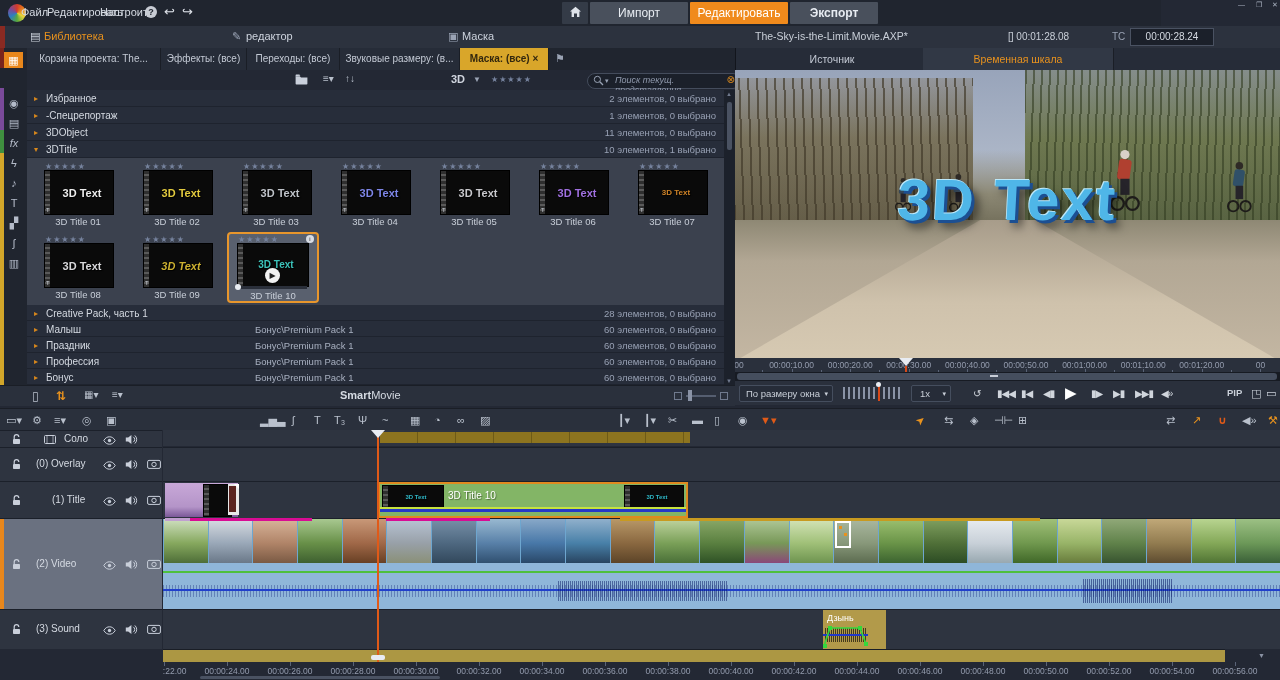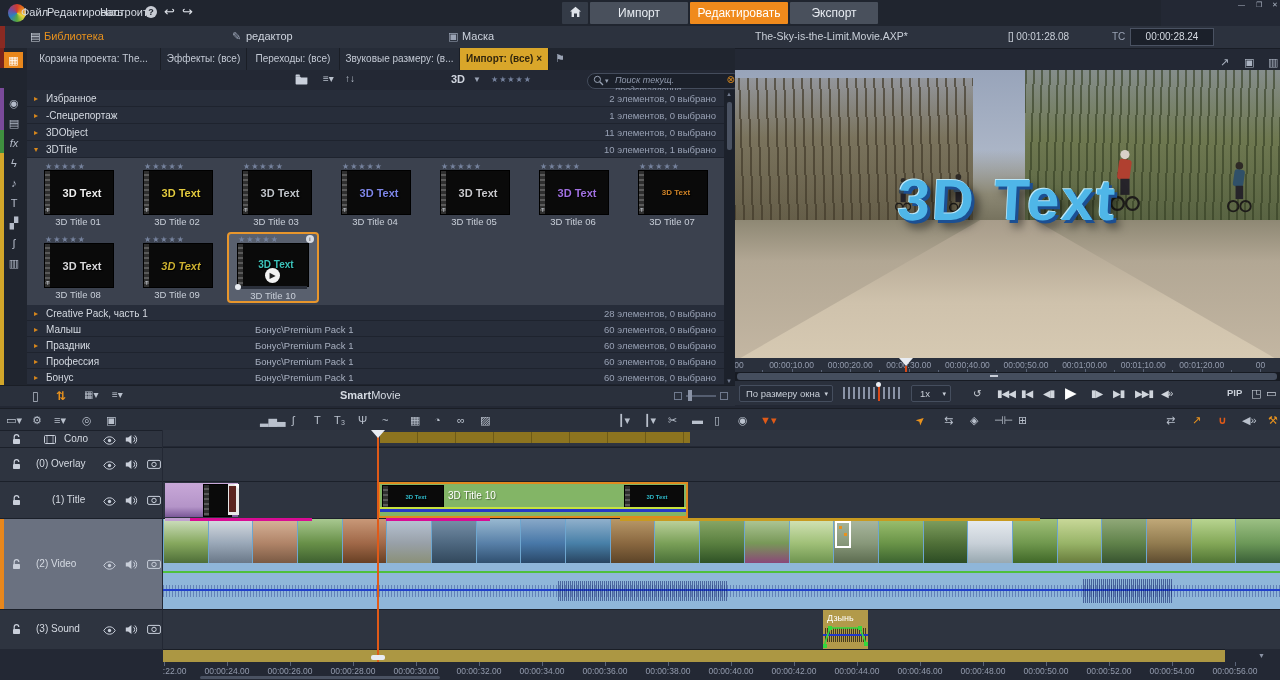--- a/index.html
+++ b/index.html
@@ -75,21 +75,21 @@
     <span class="abs" style="left:164px;top:4px;font-size:13px;color:#dfe3ea;">↩</span>
     <span class="abs" style="left:182px;top:4px;font-size:13px;color:#dfe3ea;">↪</span>
     <div class="homebtn">
       <svg width="13" height="12" viewBox="0 0 13 12">
           <path d="M6.5.8 12 5.6h-1.6V11H8V7.6H5V11H2.6V5.6H1Z" fill="#dfe3ea"></path>
         </svg>
     </div>
     <div id="navbtns">
         <div class="navbtn" style="left: 590px; width: 98px;">Импорт</div>
         <div class="navbtn active" style="left: 690px; width: 98px;">Редактировать</div>
-        <div class="navbtn" style="left: 790px; width: 88px;">Экспорт</div>
+        <div class="navbtn" style="left: 790px; width: 88px; font-weight: bold;">Экспорт</div>
       </div>
     <div id="winctrl">
         <div class="winbtn" style="left: 1238px;">—</div>
         <div class="winbtn" style="left: 1256px;">❐</div>
         <div class="winbtn" style="left: 1272px;">✕</div>
       </div>
   </div>
 
   <div class="subheader">
     <div class="abs" style="left:0;top:0;width:5px;height:22px;background:#8a2a22;"></div>
@@ -134,21 +134,21 @@
         <div class="rail-ic" style="top: 209px;">▥</div>
       </div>
   </div>
 
   <div class="abs" style="left:27px;top:48px;width:708px;height:22px;background:#20252f;">
     <div id="lib-tabs">
         <div class="lib-tab" style="width: 133px;">Корзина проекта: The...</div>
         <div class="lib-tab" style="width: 85px;">Эффекты: (все)</div>
         <div class="lib-tab" style="width: 92px;">Переходы: (все)</div>
         <div class="lib-tab" style="width: 119px;">Звуковые размеру: (в...</div>
-        <div class="lib-tab active" style="width: 88px;">Импорт: (все) ×</div>
+        <div class="lib-tab active" style="width: 88px;">Маска: (все) ×</div>
       </div>
     <span class="abs" style="left:528px;top:4px;color:#9aa3b4;font-size:11px;">⚑</span>
   </div>
 
   <div class="abs" style="left:27px;top:70px;width:708px;height:20px;background:#232834;border-bottom:1px solid #1a1e26;">
     <span class="abs" style="left:268px;top:4px;">
       <svg width="13" height="11" viewBox="0 0 13 11">
           <path d="M.6 2.2h4.2l1.2 1.4h6.4v6.2a.8.8 0 0 1-.8.8H1.4a.8.8 0 0 1-.8-.8Z" fill="#c9cfda"></path>
           <path d="M.6 2.2V1.2a.6.6 0 0 1 .6-.6h3.2l1 1.2" fill="#c9cfda"></path>
         </svg>
@@ -300,20 +300,24 @@
     <span class="abs" style="left:56px;top:3px;color:#e8921e;font-weight:bold;font-size:12px;">⇅</span>
     <span class="abs ic" style="left:84px;top:4px;font-size:10px;">▦▾</span>
     <span class="abs ic" style="left:112px;top:4px;font-size:10px;">≡▾</span>
     <span class="abs" style="left:340px;top:3px;font-size:11px;"><b>Smart</b><span>Movie</span></span>
     <span class="abs" style="left:674px;top:6px;width:6px;height:6px;border:1px solid #707a8e;"></span>
     <div class="abs" style="left:686px;top:9px;width:30px;height:2px;background:#555e70;"></div>
     <div class="abs" style="left:688px;top:4px;width:4px;height:11px;background:#8a93a6;"></div>
     <span class="abs" style="left:720px;top:6px;width:6px;height:6px;border:1px solid #707a8e;"></span>
   </div>
 
+  <div class="abs" style="left:735px;top:48px;width:545px;height:22px;background:#262c38;border-left:1px solid #12151c;">
+    <div class="pv-tab" style="left:740px;width:182px;color:#c3c9d4;border-right:1px solid #1a1e26;position:absolute;left:5px;top:0;">Источник</div>
+    <div class="pv-tab" style="position:absolute;left:187px;top:0;width:190px;background:#313845;color:#e8921e;border-right:1px solid #1a1e26;">Временная шкала</div>
+  </div>
 
   <div class="abs" style="left:735px;top:70px;width:545px;height:288px;overflow:hidden;background:linear-gradient(180deg,#98a4ba 0%,#b6bfce 45%,#cfd4da 60%);">
     <div class="abs" style="left:0;top:80px;width:545px;height:80px;background:linear-gradient(180deg,rgba(169,165,147,0) 0%,#8c8874 55%,#6e6a56 100%);"></div>
     <div class="abs" style="left:0;top:8px;width:238px;height:170px;background:repeating-linear-gradient(88deg,rgba(70,62,45,.75) 0 2px,rgba(122,112,88,.22) 2px 9px),linear-gradient(180deg,#9aa0ae 0%,#7a745e 35%,#57503c 100%);"></div>
     <div class="abs" style="left:290px;top:0;width:255px;height:172px;background:repeating-linear-gradient(92deg,rgba(60,70,40,.7) 0 2px,rgba(110,120,75,.28) 2px 8px),linear-gradient(180deg,#8e96a4 0%,#6e7852 40%,#49543a 100%);"></div>
     <div class="abs" style="left:0;top:150px;width:545px;height:138px;background:linear-gradient(180deg,#8e8874 0%,#b2a794 30%,#c3b6a2 100%);"></div>
     <div class="abs" style="left:0;top:150px;width:545px;height:138px;clip-path:polygon(45% 0,55% 0,99% 100%,1% 100%);background:linear-gradient(180deg,#a79c8a 0%,#cfc2ac 60%,#d6c9b2 100%);"></div>
     <div id="cyclists">
         <div class="fig" style="left: 160px; top: 108px; width: 26px; height: 60px; transform: scale(0.62); transform-origin: left top;">
           <div style="left: 9px; top: 0px; width: 8px; height: 8px; border-radius: 50%; background: rgb(46, 42, 38);"></div>
@@ -519,21 +523,21 @@
       </div>
 
       <div class="abs" style="left:0;top:52px;width:1117px;height:2px;background:#4ec03c;"></div>
       <div class="abs" style="left:0;top:66px;width:1117px;height:12px;background:repeating-linear-gradient(90deg,rgba(16,32,120,0.35) 0 1px,transparent 1px 3px);"></div>
       <div class="abs" style="left:0;top:70px;width:1117px;height:2px;background:#2040cc;"></div>
       <div class="abs" style="left:395px;top:62px;width:170px;height:20px;background:repeating-linear-gradient(90deg,rgba(10,25,100,0.5) 0 1px,transparent 1px 2px);"></div>
       <div class="abs" style="left:920px;top:60px;width:90px;height:24px;background:repeating-linear-gradient(90deg,rgba(10,25,100,0.55) 0 1px,transparent 1px 2px);"></div>
     </div>
 
     <div class="abs" style="left:163px;top:179px;width:1117px;height:39px;background:#2e3440;border-top:1px solid #1b202a;">
-      <div class="abs" style="left:660px;top:0;width:45px;height:39px;background:#b29a4a;">
+      <div class="abs" style="left:660px;top:0;width:45px;height:39px;background:#b29a4a;padding-left:18px;">
         <span class="abs" style="left:4px;top:3px;font-size:9px;color:#fff;">Дзынь</span>
         <div class="abs" style="left:2px;top:18px;width:41px;height:14px;background:repeating-linear-gradient(90deg,rgba(40,34,18,.8) 0 1px,transparent 1px 2px);"></div>
         <div class="abs" style="left:0;top:24px;width:45px;height:2px;background:#2238c8;"></div>
         <svg class="abs" style="left:0;top:12px;" width="45" height="26" viewBox="0 0 45 26">
             <path d="M1 24 7 6 H37 L43 22" stroke="#35d83c" fill="none" stroke-width="1.6"></path>
             <rect x="5" y="4" width="4" height="4" fill="#35d83c"></rect>
             <rect x="35" y="4" width="4" height="4" fill="#35d83c"></rect>
             <rect x="0" y="22" width="4" height="4" fill="#35d83c"></rect>
             <rect x="41" y="20" width="4" height="4" fill="#35d83c"></rect>
           </svg>

